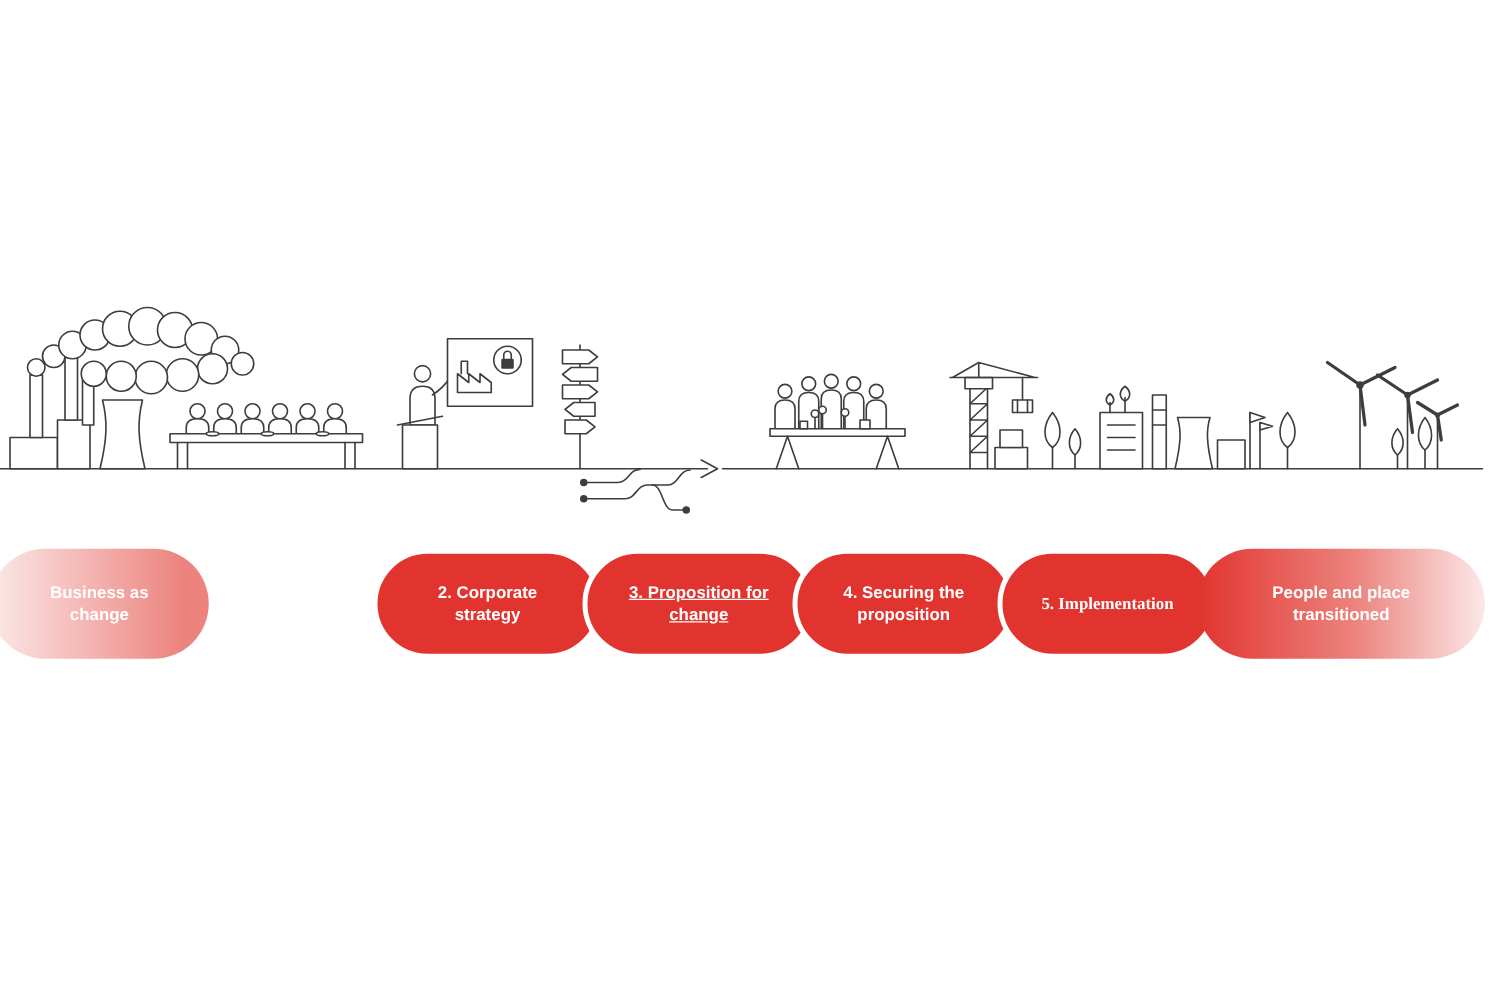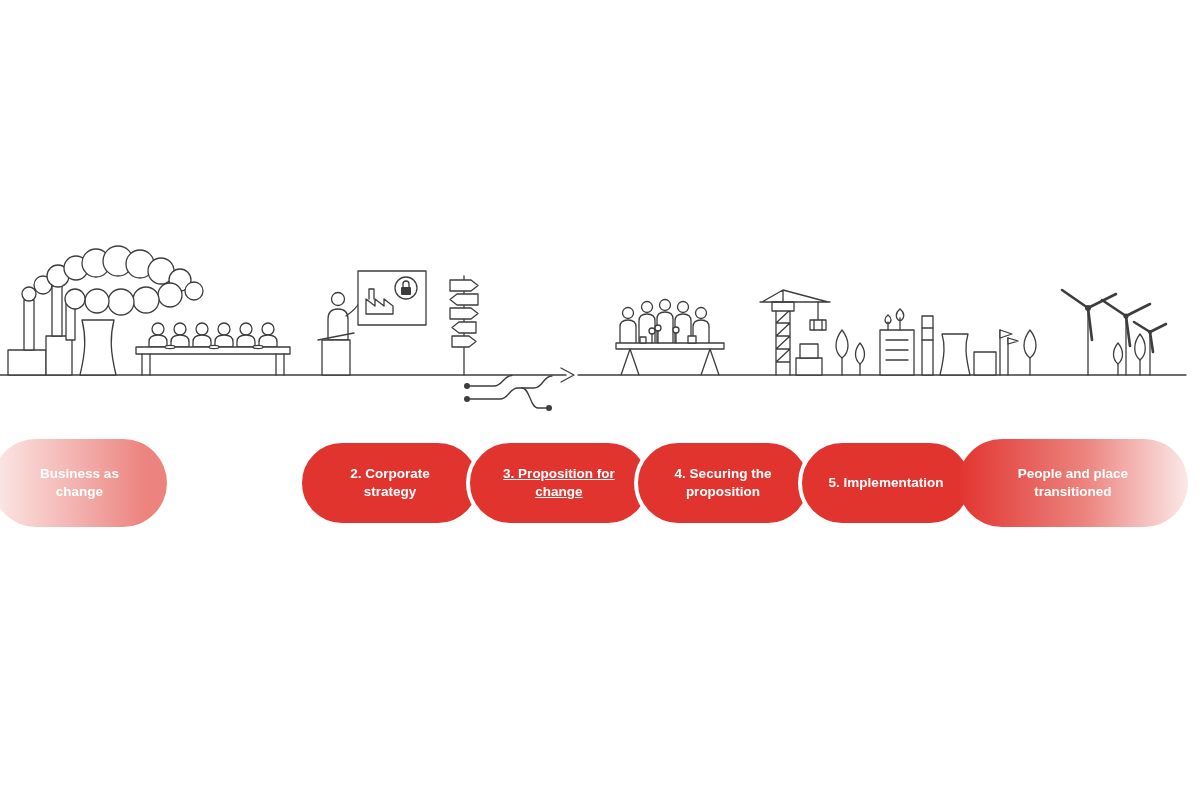--- a/index.html
+++ b/index.html
@@ -194,21 +194,21 @@
     </div>
     <div class="pill" style="left:298px;width:184px;z-index:3;padding:0 40px;">
       <span>2. Corporate strategy</span>
     </div>
     <div class="pill" style="left:466px;width:186px;z-index:4;padding:0 24px;text-decoration:underline;">
       <span>3. Proposition for change</span>
     </div>
     <div class="pill" style="left:634px;width:178px;z-index:5;padding:0 28px;">
       <span>4. Securing the proposition</span>
     </div>
-    <div class="pill" style="left:798px;width:176px;z-index:6;padding:0 16px;">
+    <div class="pill" style="left:798px;width:176px;z-index:6;padding:0 16px;font-family:Liberation Serif, serif;">
       <span>5. Implementation</span>
     </div>
     <div class="pill pill--fade-out" style="left:958px;width:230px;z-index:7;padding:12px 40px;">
       <span>People and place transitioned</span>
     </div>
   </div>
 
 </div>
 
 </body></html>

